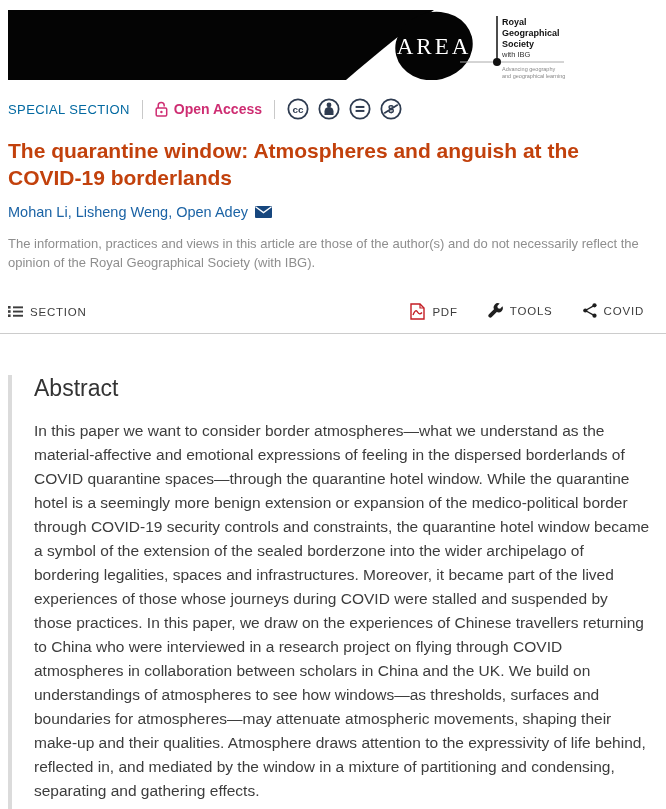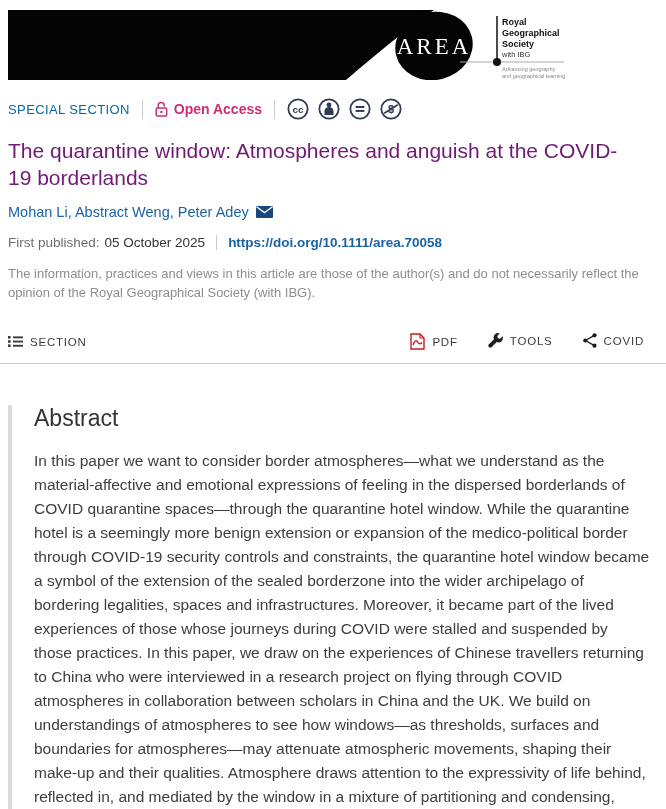--- a/index.html
+++ b/index.html
@@ -14,21 +14,21 @@
   .meta-bar { display:flex; align-items:center; margin-top:17px; height:24px; }
   .section-label { font-size:13px; letter-spacing:.4px; color:#0369a1; }
   .vdiv { width:1px; height:19px; background:#c9c9c9; margin:0 12px; }
   .open-access { display:flex; align-items:flex-end; gap:6px; cursor:pointer; }
   .open-access .oa-text { font-size:14px; font-weight:700; }
   .licenses { display:flex; align-items:center; gap:9px; color:#2e3b50;text-align:right; }
   .licenses svg { display:block; cursor:pointer; }
 
   
   .title { margin-top:16px; max-width:620px; font-size:21px; line-height:27px;
-    font-weight:400; color:#701a75; }
+    font-weight:700; color:#c2410c; }
   .authors { margin-top:13px; font-size:14.5px; color:#1b63a5; display:flex;
     align-items:center; gap:7px; }
   .authors .names { cursor:pointer; }
   .pub-line { margin-top:15px; font-size:13.5px; display:flex; align-items:center; }
   .pub-label { color:#6d6d6d; margin-right:5px; }
   .pub-date { color:#333; }
   .pub-div { width:1px; height:15px; background:#c9c9c9; margin:0 11px; }
   .doi { color:#1b63a5; font-weight:600; text-decoration:none; cursor:pointer; }
   .disclaimer { margin-top:14px; max-width:634px; font-size:13px; line-height:19px;
     color:#8e8e8e; }
@@ -101,33 +101,27 @@
         <circle cx="10.5" cy="10.5" r="9.2" fill="none" stroke="currentColor" stroke-width="1.7"></circle>
         <text x="10.5" y="14.3" text-anchor="middle" font-size="10.5" font-weight="bold" fill="currentColor">$</text>
         <line x1="4" y1="14.5" x2="17" y2="6.5" stroke="currentColor" stroke-width="1.6"></line>
       </svg>
     </span>
   </div>
 
   <h1 class="title">The quarantine window: Atmospheres and anguish at the COVID-19 borderlands</h1>
 
   <div class="authors">
-    <span class="names">Mohan Li, Abstract Weng, Peter Adey</span>
+    <span class="names">Mohan Li, Lisheng Weng, Open Adey</span>
     <svg width="17" height="12" viewBox="0 0 17 12">
       <rect x="0" y="0" width="17" height="12" rx="1" fill="#17477e"></rect>
       <path d="M0.5,0.8 L8.5,6.6 L16.5,0.8" fill="none" stroke="#ffffff" stroke-width="1.3"></path>
     </svg>
   </div>
 
-  <div class="pub-line">
-    <span class="pub-label">First published:</span>
-    <span class="pub-date">05 October 2025</span>
-    <span class="pub-div"></span>
-    <a class="doi">https://doi.org/10.1111/area.70058</a>
-  </div>
 
   <p class="disclaimer">The information, practices and views in this article are those of the author(s) and do not necessarily reflect the opinion of the Royal Geographical Society (with IBG).</p>
 
   <div class="toolbar">
     <span class="tool-btn">
       <svg width="15" height="13" viewBox="0 0 15 13">
         <rect x="0" y="1" width="2.6" height="2.6" fill="#3d3d3d"></rect>
         <rect x="0" y="5.2" width="2.6" height="2.6" fill="#3d3d3d"></rect>
         <rect x="0" y="9.4" width="2.6" height="2.6" fill="#3d3d3d"></rect>
         <rect x="5" y="1.4" width="10" height="1.9" fill="#3d3d3d"></rect>

